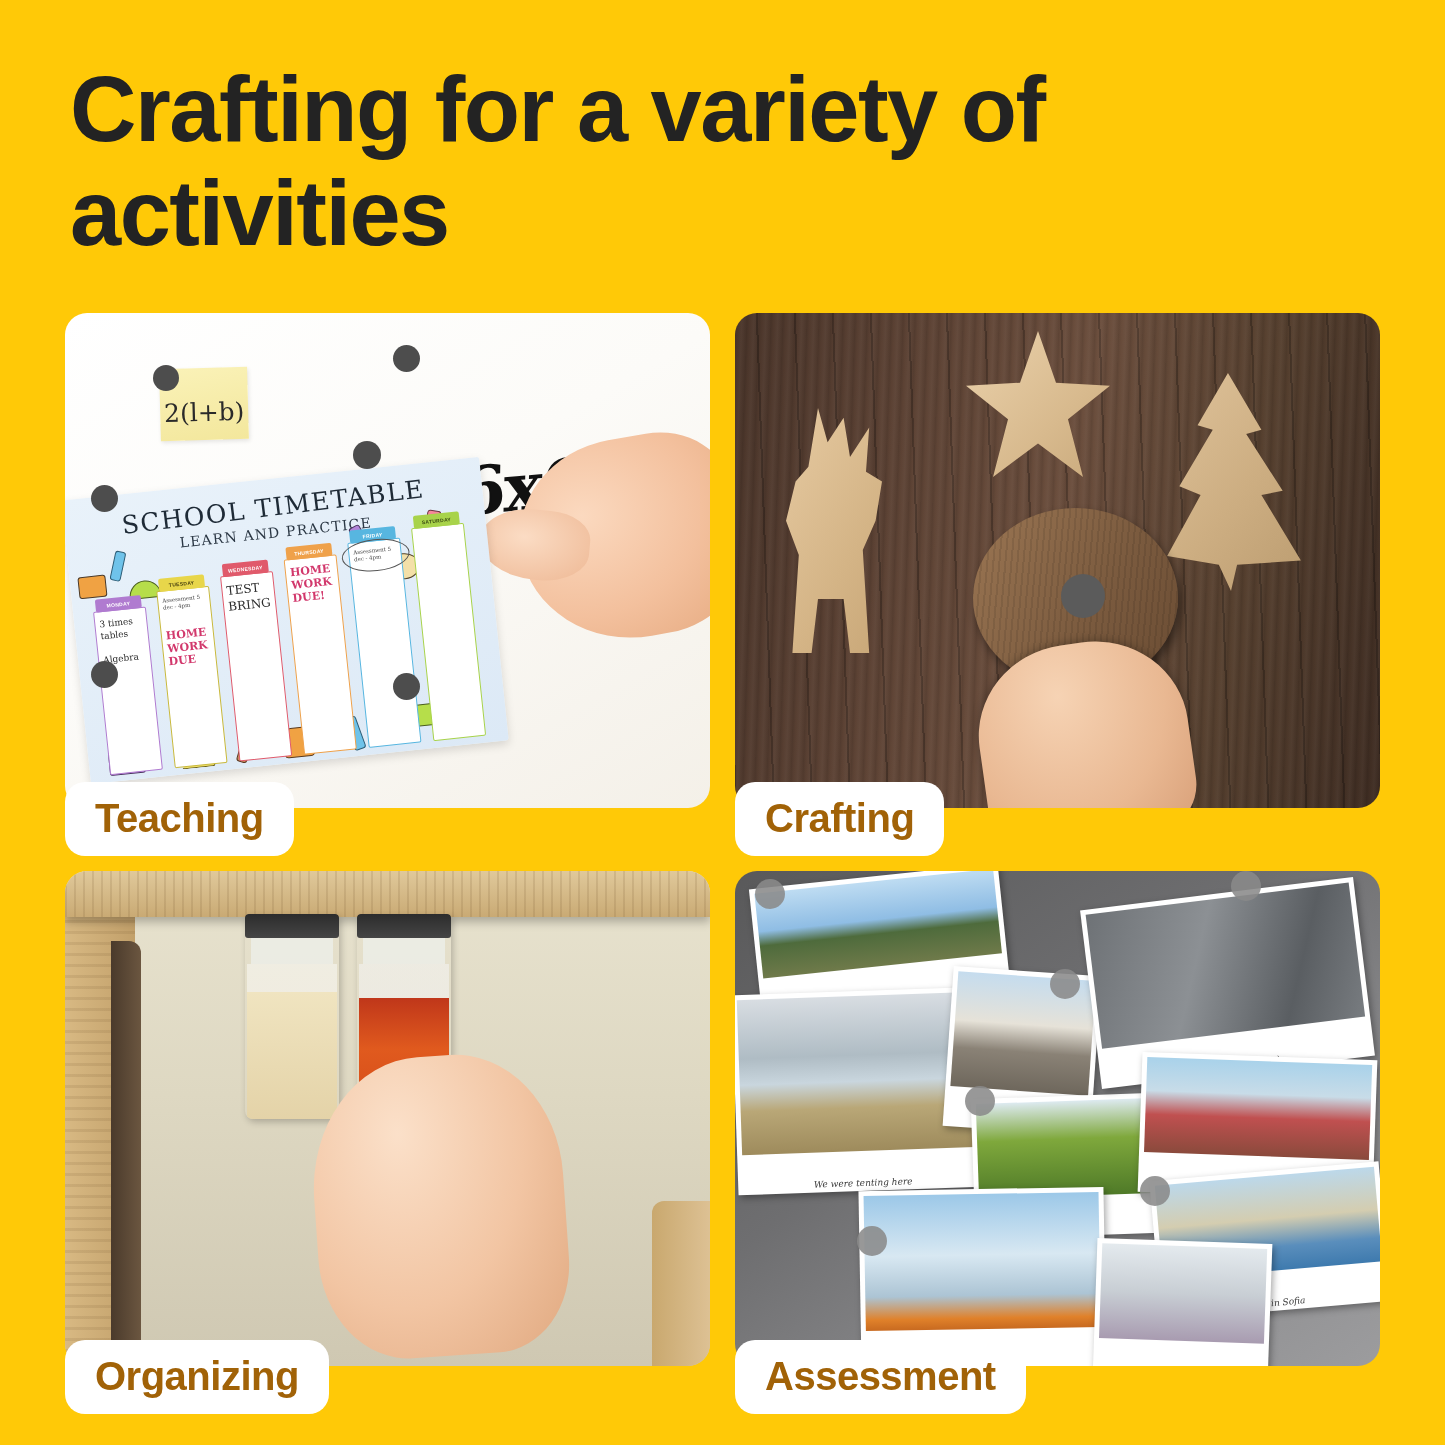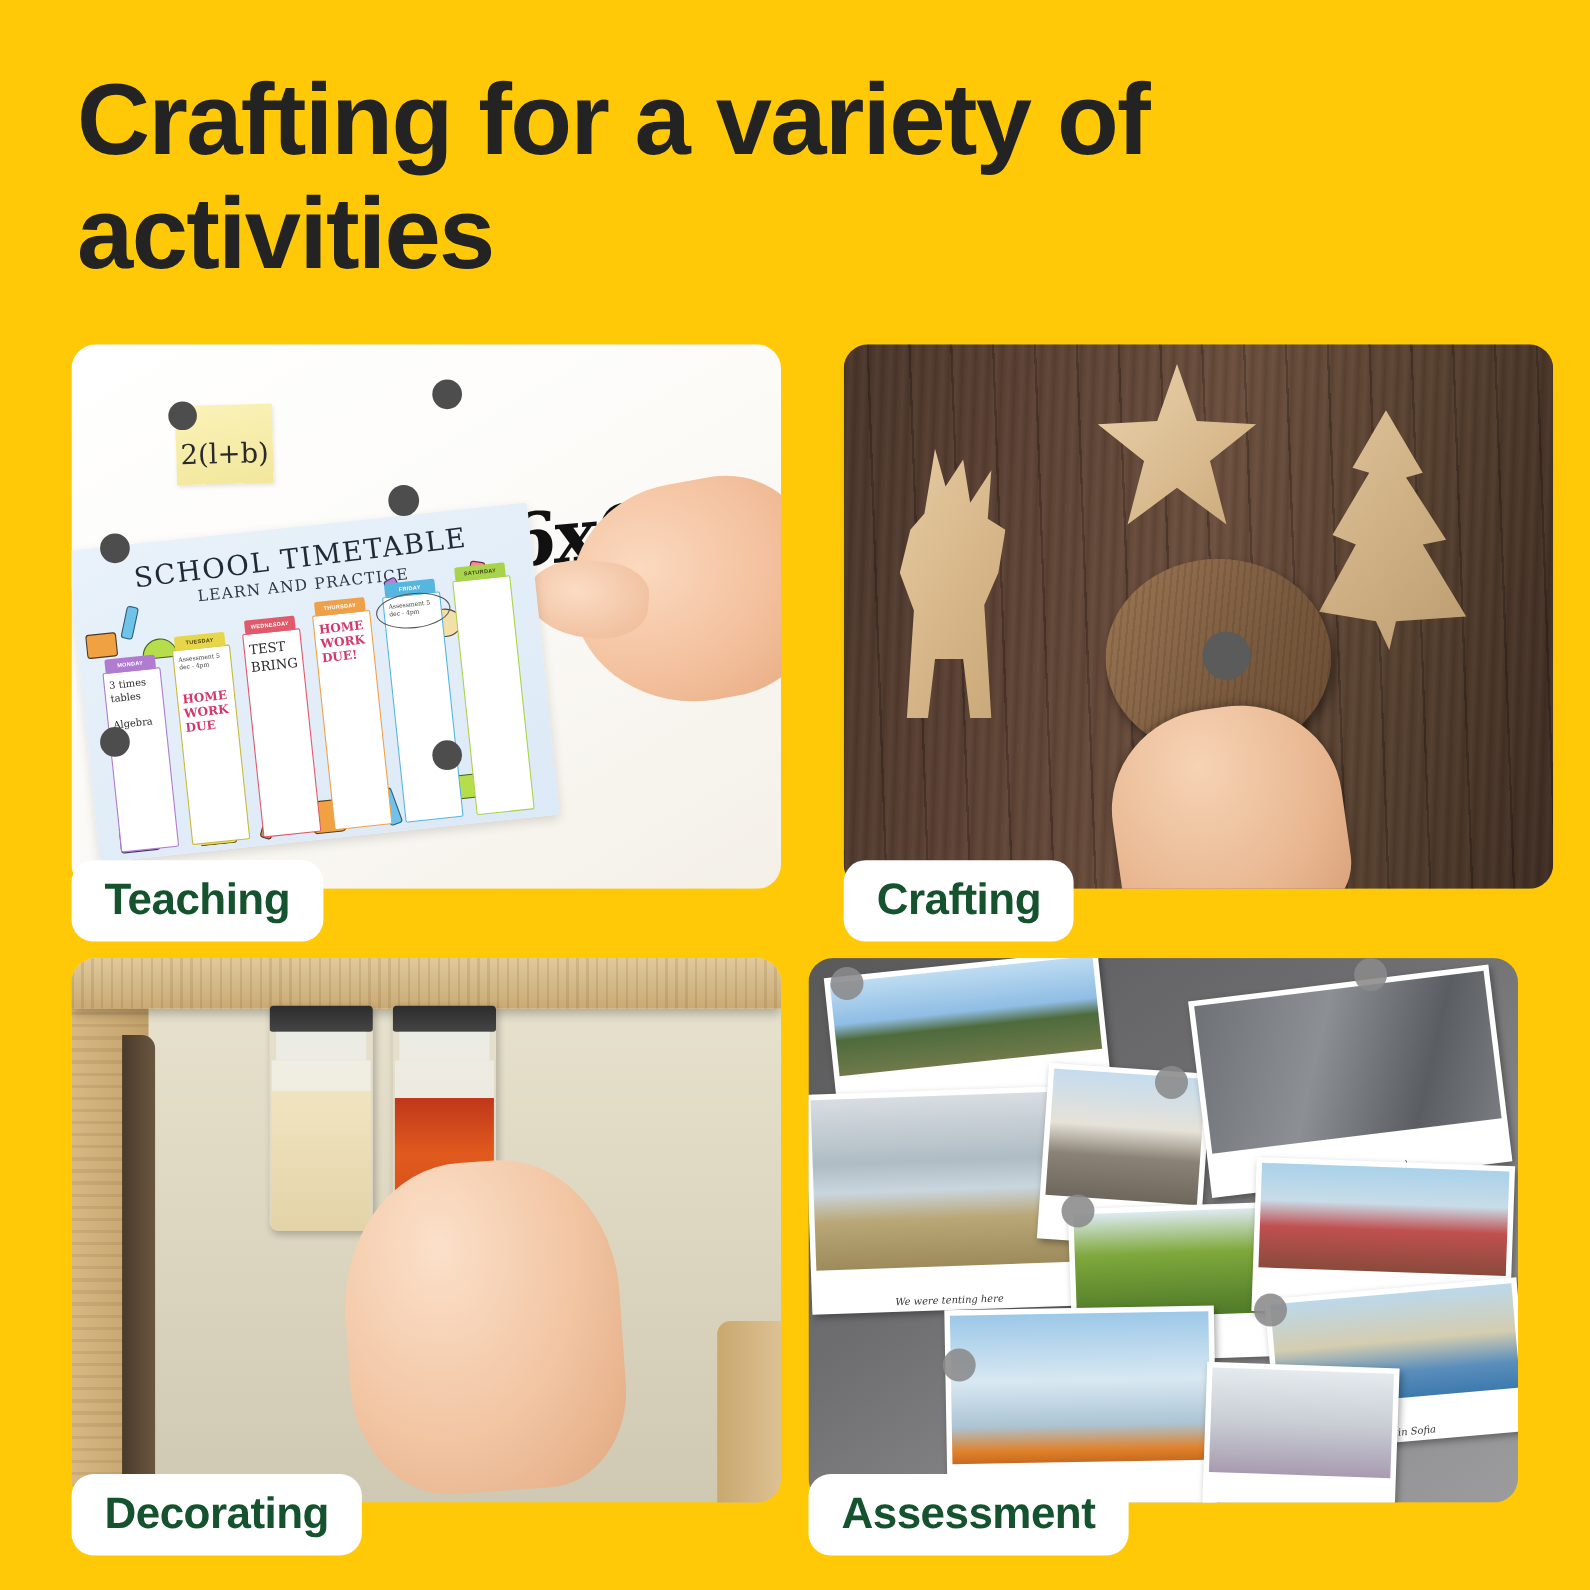--- a/index.html
+++ b/index.html
@@ -34,34 +34,34 @@
     width:645px; height:495px;
     border-radius:22px;
     overflow:visible;
   }
   .panel .clip{
     position:absolute;inset:0;
     border-radius:22px;
     overflow:hidden;
   }
   .p-tl{left:0;   top:0;}
-  .p-tr{left:702px;top:0;}
+  .p-tr{left:670px;top:0;}
   .p-bl{left:0;   top:558px;}
   .p-br{left:670px;top:558px;}
 
   
   .pill{
     position:absolute;
     left:0; bottom:-48px;
     background:#FFFFFF;
     border-radius:20px;
     padding:16px 30px 18px 30px;
     font-size:40px;
     font-weight:bold;
-    color:#14532d;
+    color:#a16207;
     letter-spacing:-0.5px;
     line-height:1;
     z-index:9;
     white-space:nowrap;
   }
 
   
   .magnet{
     position:absolute;
     border-radius:50%;
@@ -427,21 +427,21 @@
       </div>
 
       <div class="jar" style="left:292px;">
         <div class="body" style="background:linear-gradient(180deg,rgba(245,245,245,.55) 0 22%,#C0371A 22%,#E05A1E 55%,#D44A18 100%);"></div>
         <div class="lid"></div>
         <div class="neck"></div>
       </div>
 
       <div class="ohand"></div>
     </div>
-    <div class="pill">Decorating</div>
+    <div class="pill">Organizing</div>
   </div>
 
   <div class="panel p-br">
     <div class="clip">
       <div class="wallbg"></div>
 
       <div class="photo" style="left:20px;top:5px;width:250px;height:130px;transform:rotate(-6deg);">
         <div class="img" style="background:linear-gradient(180deg,#BEDCF2 0%,#8FBDE4 45%,#4E6B3C 62%,#6F7A4A 100%);"></div>
       </div>
 

